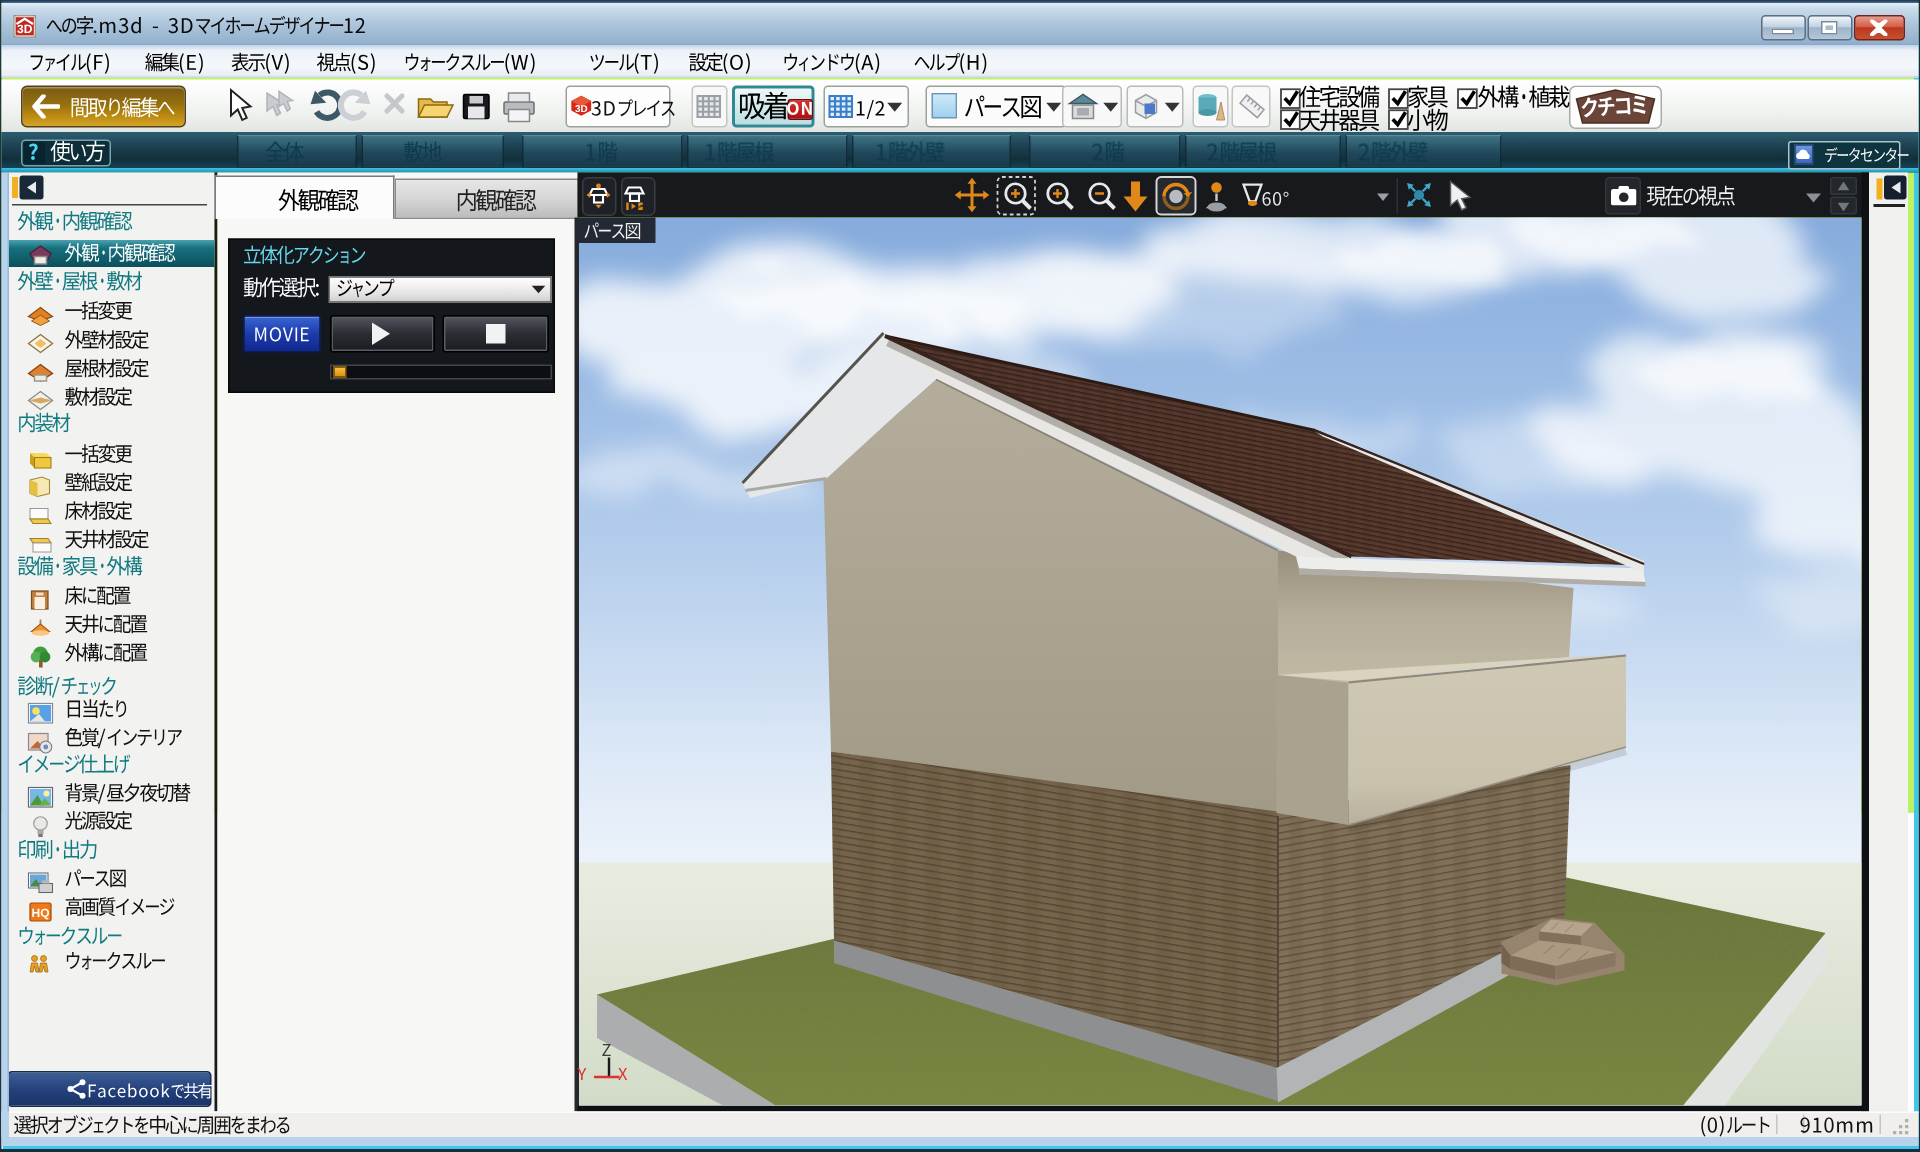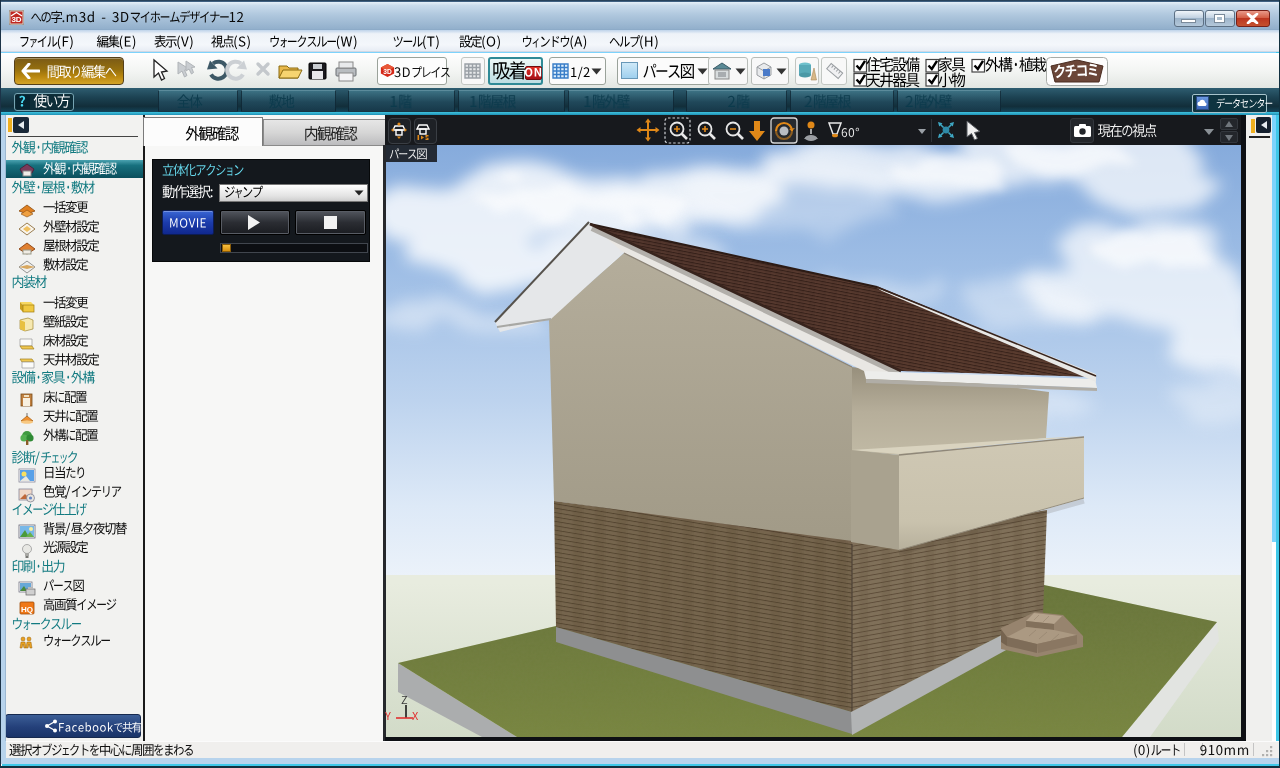--- a/index.html
+++ b/index.html
@@ -1,15 +1,15 @@
 <!DOCTYPE html>
 <html><head><meta charset="utf-8"><style>
 *{margin:0;padding:0;box-sizing:border-box}
 html,body{width:1280px;height:768px;overflow:hidden;font-family:"Liberation Sans",sans-serif}
-#w{position:relative;width:1280px;height:542px;background:#7dd3fc}
+#w{position:relative;width:1280px;height:542px;background:#bef264}
 .abs{position:absolute}
 </style></head><body>
 <div id="w">
 
 
 <div class="abs" style="left:0;top:0;width:1280px;height:2px;background:linear-gradient(#1c3348,#4a6f94)"></div>
 <div class="abs" style="left:0;top:0;width:1px;height:768px;background:#1c3348"></div>
 <div class="abs" style="left:1279px;top:0;width:1px;height:768px;background:#12303f"></div>
 <div class="abs" style="left:1276px;top:28px;width:3px;height:740px;background:#3fc8e8"></div>
 <div class="abs" style="left:0;top:766px;width:1280px;height:2px;background:#12303f"></div>

